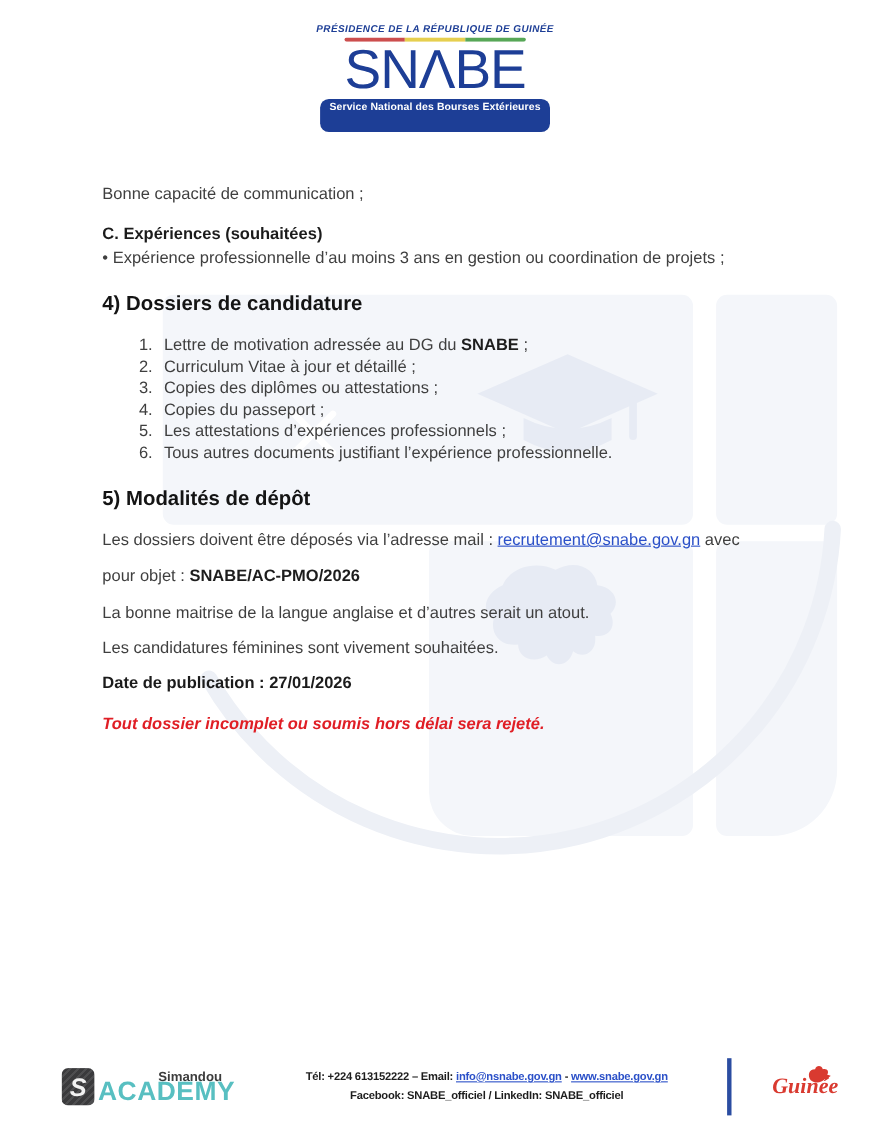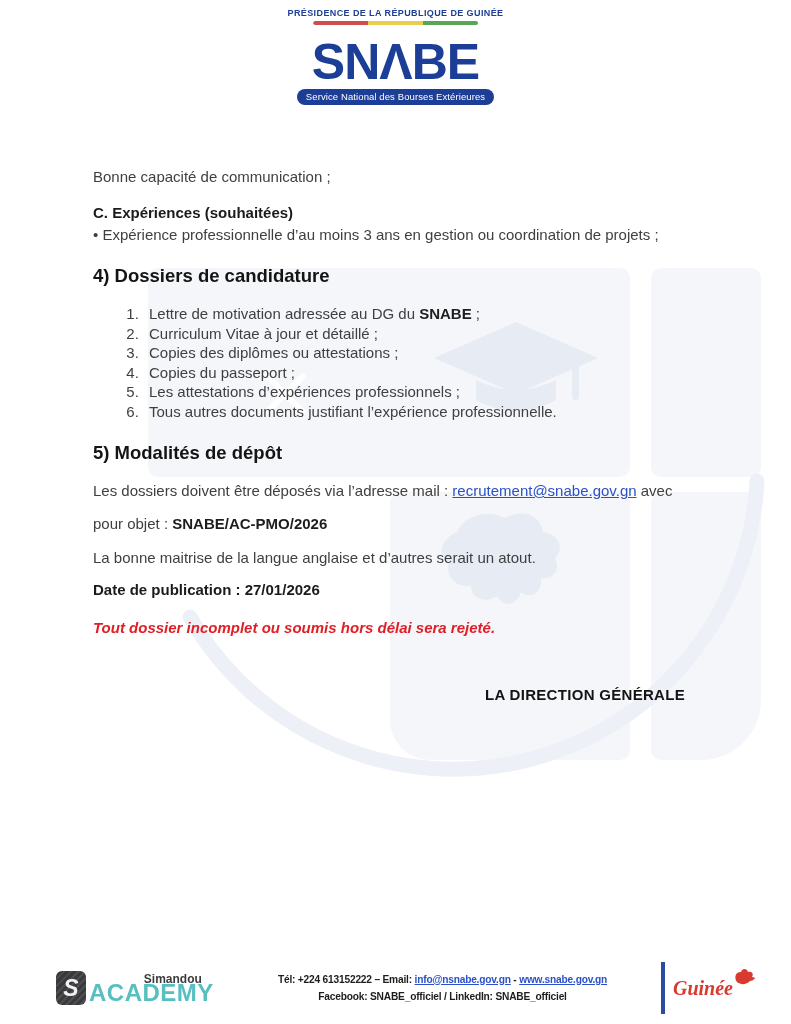--- a/index.html
+++ b/index.html
@@ -16,29 +16,29 @@
   .wm-cap{position:absolute;left:430px;top:68px;}
   .wm-map{position:absolute;left:427px;top:252px;}
   .wm-ring{position:absolute;left:0;top:0;}
   .wm-x{position:absolute;left:255px;top:112px;width:60px;height:60px;}
   .wm-x span{position:absolute;left:2px;top:27px;width:56px;height:6px;background:#ffffff;border-radius:3px;}
   .wm-x span:nth-child(1){transform:rotate(45deg);}
   .wm-x span:nth-child(2){transform:rotate(-45deg);}
 
   
   .header{position:absolute;left:0;top:0;width:791px;text-align:center;}
-  .presidency{margin-top:8px;font-size:9px;font-weight:700;letter-spacing:.4px;color:var(--brand-blue);}
+  .presidency{margin-top:21px;font-size:9px;font-weight:700;letter-spacing:.4px;color:var(--brand-blue);font-style:italic;}
   .flagbar{width:166px;height:4px;margin:3px auto 0;border-radius:2px;overflow:hidden;display:flex;}
   .flagbar span{flex:1;height:100%;}
   .flag-red{background:var(--flag-red);border-radius:2px 0 0 2px;}
   .flag-yellow{background:var(--flag-yellow);}
   .flag-green{background:var(--flag-green);border-radius:0 2px 2px 0;}
-  .logo-word{margin-top:13px;font-size:50px;line-height:48px;font-weight:700;letter-spacing:-1px;color:var(--brand-blue);}
+  .logo-word{margin-top:1px;font-size:50px;line-height:48px;font-weight:400;letter-spacing:-1px;color:var(--brand-blue);}
   .tagline-pill{display:inline-block;margin-top:0;background:var(--brand-blue);color:#fff;
-      font-size:9.5px;font-weight:400;padding:2px 9px 3px;border-radius:8px;letter-spacing:.1px;}
+      font-size:9.5px;font-weight:700;padding:2px 9px 17px;border-radius:8px;letter-spacing:.1px;}
 
   
   .content{position:absolute;left:93px;top:167px;width:620px;font-size:15px;line-height:19px;}
   .content p{margin:0;}
   .intro{margin:0 0 17px 0 !important;}
   .exp-heading{font-weight:700;color:#1b1b1b;margin:0 0 3px 0 !important;}
   .bullet-line{margin:0 0 21px 0 !important;}
   h2.sec{font-size:18.5px;line-height:22px;color:#141414;margin:0 0 17px 0;font-weight:700;}
   ol.docs{margin:0 0 21px 0;padding-left:50px;}
   ol.docs li{line-height:19.5px;padding-left:6px;}
@@ -60,21 +60,21 @@
   .academy-square{width:30px;height:34px;background:#3a3a3c;border-radius:6px;color:#f2f2f2;
       display:flex;align-items:center;justify-content:center;font-size:23px;font-weight:700;font-style:italic;
       background-image:repeating-linear-gradient(135deg,rgba(255,255,255,.10) 0 2px,rgba(0,0,0,0) 2px 5px);}
   .academy-text{display:flex;flex-direction:column;margin-left:3px;}
   .academy-script{align-self:flex-end;margin-right:12px;margin-bottom:-5px;font-size:12px;font-weight:700;color:#3c3c3c;}
   .academy-caps{font-size:24px;font-weight:800;letter-spacing:.5px;color:var(--academy-teal);line-height:24px;}
   .footer-center{flex:1;text-align:center;font-size:10.2px;letter-spacing:-.2px;font-weight:600;
       color:#1d1d1d;line-height:17.5px;white-space:nowrap;}
   .footer-center a{color:var(--link-blue);text-decoration:underline;}
   .footer-sep{width:4px;height:52px;background:var(--separator-blue);margin:0 8px;}
-  .guinee{width:118px;position:relative;text-align:left;}
+  .guinee{width:118px;position:relative;text-align:center;}
   .guinee-word{font-family:"Liberation Serif",serif;font-style:italic;font-weight:700;
       font-size:20px;color:var(--guinee-red);}
   .guinee-bird{position:absolute;left:60px;top:-9px;}
 </style>
 </head>
 <body>
 
 <div class="page">
 
   <div class="watermark">
@@ -127,28 +127,28 @@
       <li>Copies des diplômes ou attestations ;</li>
       <li>Copies du passeport ;</li>
       <li>Les attestations d’expériences professionnels ;</li>
       <li>Tous autres documents justifiant l’expérience professionnelle.</li>
     </ol>
 
     <h2 class="sec">5) Modalités de dépôt</h2>
     <p class="mail-p"><span>Les dossiers doivent être déposés via l’adresse mail : </span><a class="link">recrutement@snabe.gov.gn</a><span> avec</span></p>
     <p class="objet-p"><span>pour objet : </span><b class="inline-brand">SNABE/AC-PMO/2026</b></p>
     <p class="lang-p">La bonne maitrise de la langue anglaise et d’autres serait un atout.</p>
+    <p class="women-p">Les candidatures féminines sont vivement souhaitées.</p>
 
     <p class="dates">
       <b>Date de publication : 27/01/2026</b><br>
     </p>
 
     <p class="alert">Tout dossier incomplet ou soumis hors délai sera rejeté.</p>
 
-    <p class="signature">LA DIRECTION GÉNÉRALE</p>
   </div>
 
   <div class="footer">
     <div class="academy">
       <div class="academy-square">S</div>
       <div class="academy-text">
         <span class="academy-script">Simandou</span>
         <span class="academy-caps">ACADEMY</span>
       </div>
     </div>

